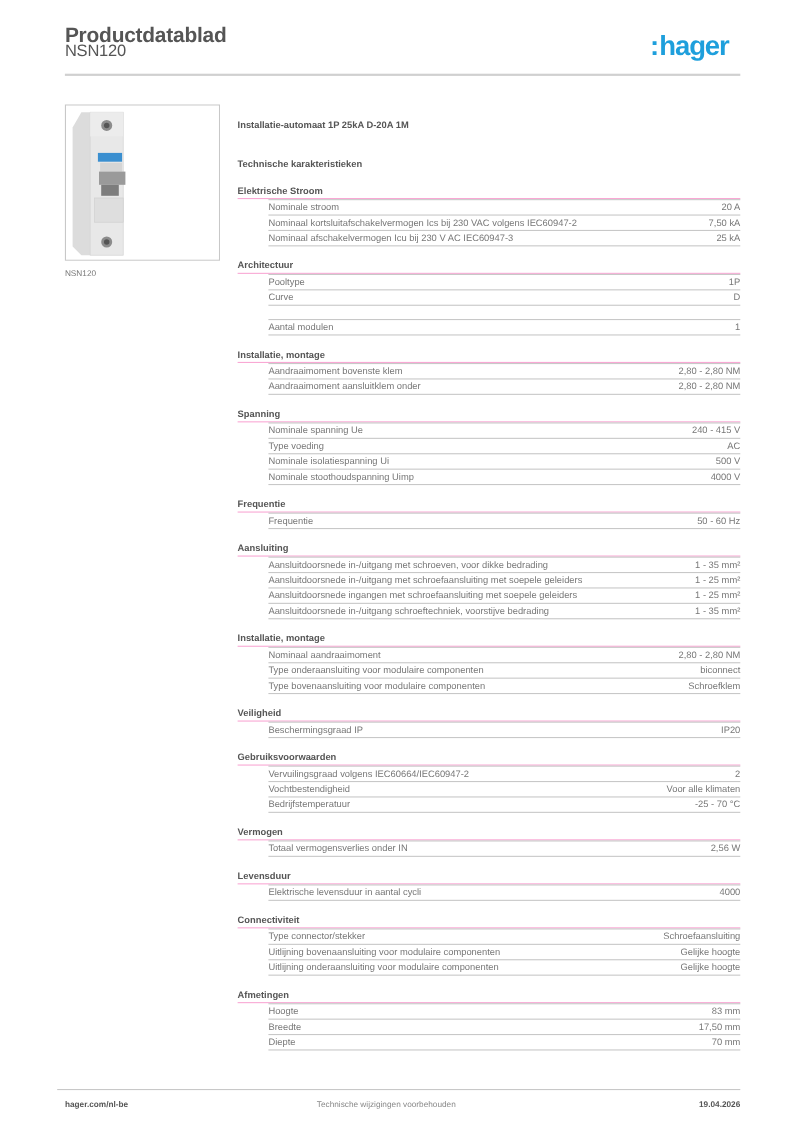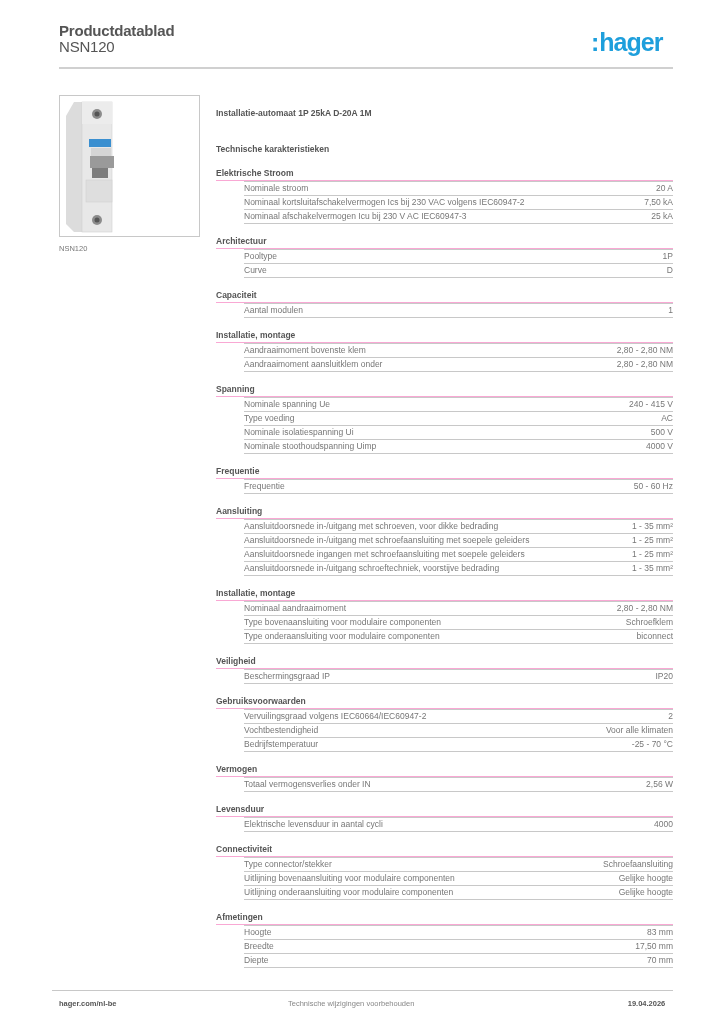--- a/index.html
+++ b/index.html
@@ -1,37 +1,37 @@
 <!DOCTYPE html>
 <html><head>
 <meta charset="utf-8">
 <style>
   html, body { margin:0; padding:0; background:#ffffff; }
   body { width:724px; height:1024px; position:relative; font-family:"Liberation Sans", sans-serif; color:#555; overflow:hidden; }
-  .hdr-title { position:absolute; left:59px; top:22px; font-size:15px; font-weight:bold; color:#555; letter-spacing:-0.2px; }
+  .hdr-title { position:absolute; left:59px; top:22px; font-size:19px; font-weight:bold; color:#555; letter-spacing:-0.2px; }
   .hdr-sub { position:absolute; left:59px; top:38px; font-size:15px; color:#555; letter-spacing:-0.2px; }
   .logo { position:absolute; left:591px; top:28px; font-size:25px; font-weight:bold; color:#1e9fdc; letter-spacing:-1px; }
   .logo .colon { font-size:25px; margin-right:1px; }
   .hdr-line { position:absolute; left:59px; top:67px; width:614px; height:2px; background:#d0d0d0; }
   .img-box { position:absolute; left:59px; top:95px; width:139px; height:140px; border:1px solid #c8c8c8; background:#fff; }
   .img-caption { position:absolute; left:59px; top:244px; font-size:7.5px; color:#777; }
   .main { position:absolute; left:216px; top:108px; width:457px; }
   .product-title { font-size:8.5px; font-weight:bold; color:#555; height:13px; }
   .tech-title { font-size:8.5px; font-weight:bold; color:#555; margin-top:23px; height:13px; }
   .section { margin-top:12px; }
   .section:first-of-type { margin-top:11px; }
   .sec-head { font-size:8.5px; font-weight:bold; color:#555; height:11px; line-height:11px; border-bottom:1px solid #f9a8d4; padding-bottom:1px; }
   .row { display:flex; justify-content:space-between; font-size:8.5px; color:#777; height:13px; line-height:13px; border-top:1px solid #c8c8c8;margin-left:28px; }
   .row:last-child { border-bottom:1px solid #c8c8c8; }
   .row .val { text-align:right; white-space:nowrap; }
   .row .lbl { white-space:nowrap; }
   .foot-line { position:absolute; left:52px; top:990px; width:621px; height:1px; background:#c8c8c8; }
   .foot-left { position:absolute; left:59px; top:999px; font-size:7.5px; font-weight:bold; color:#555; }
   .foot-mid { position:absolute; left:288px; top:999px; font-size:7.5px; color:#888; }
-  .foot-right { position:absolute; left:620px; top:999px; width:53px; text-align:center; font-size:7.5px; font-weight:bold; color:#555; }
+  .foot-right { position:absolute; left:620px; top:999px; width:53px; text-align:right; font-size:7.5px; font-weight:bold; color:#555; }
 </style>
 </head>
 <body>
 
 <div>
   <div class="hdr-title">Productdatablad</div>
   <div class="hdr-sub">NSN120</div>
   <div class="logo"><span class="colon">:</span><span>hager</span></div>
   <div class="hdr-line"></div>
 </div>
@@ -83,21 +83,20 @@
             <span class="lbl">Pooltype</span>
             <span class="val">1P</span>
           </div>
           <div class="row">
             <span class="lbl">Curve</span>
             <span class="val">D</span>
           </div>
         </div>
       </div>
       <div class="section">
-        <div class="sec-head">Capaciteit</div>
         <div>
           <div class="row">
             <span class="lbl">Aantal modulen</span>
             <span class="val">1</span>
           </div>
         </div>
       </div>
       <div class="section">
         <div class="sec-head">Installatie, montage</div>
         <div>
@@ -163,26 +162,26 @@
         </div>
       </div>
       <div class="section">
         <div class="sec-head">Installatie, montage</div>
         <div>
           <div class="row">
             <span class="lbl">Nominaal aandraaimoment</span>
             <span class="val">2,80 - 2,80 NM</span>
           </div>
           <div class="row">
+            <span class="lbl">Type onderaansluiting voor modulaire componenten</span>
+            <span class="val">biconnect</span>
+          </div>
+          <div class="row">
             <span class="lbl">Type bovenaansluiting voor modulaire componenten</span>
             <span class="val">Schroefklem</span>
-          </div>
-          <div class="row">
-            <span class="lbl">Type onderaansluiting voor modulaire componenten</span>
-            <span class="val">biconnect</span>
           </div>
         </div>
       </div>
       <div class="section">
         <div class="sec-head">Veiligheid</div>
         <div>
           <div class="row">
             <span class="lbl">Beschermingsgraad IP</span>
             <span class="val">IP20</span>
           </div>

